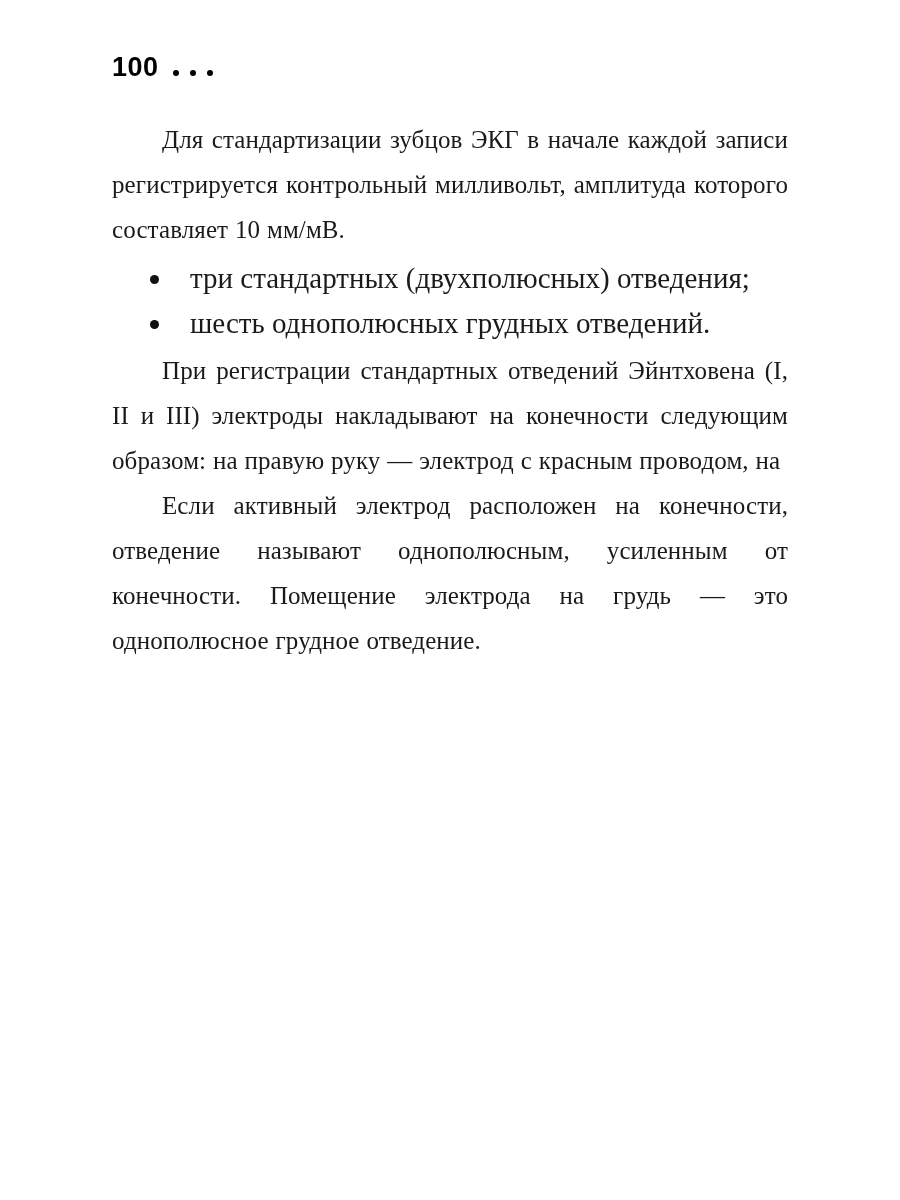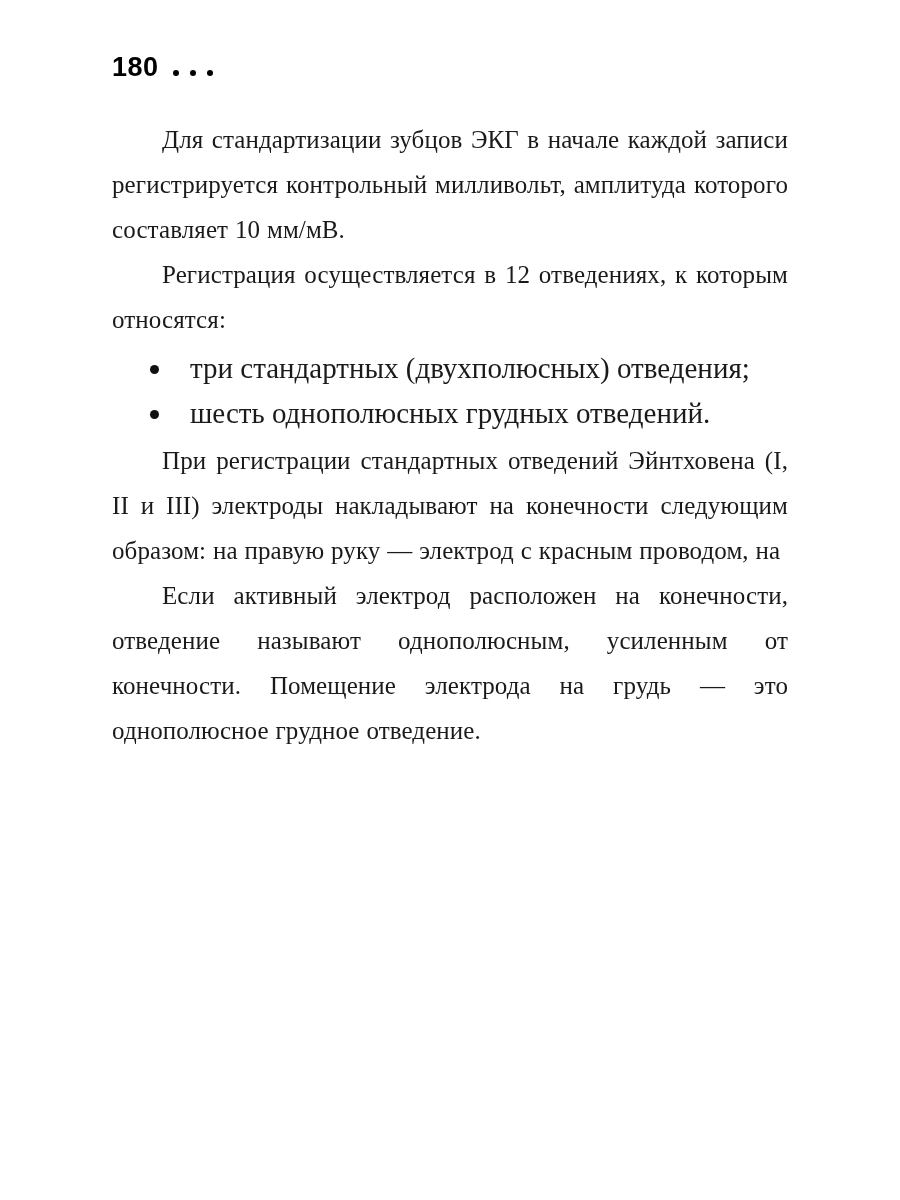--- a/index.html
+++ b/index.html
@@ -94,30 +94,29 @@
     background: #111;
   }
 </style>
 </head>
 <body>
 
 <div class="page">
   <div class="content">
 
     <div class="runhead">
-      <div class="folio">180</div>
+      <div class="folio">100</div>
       <div class="dots">
         <span></span>
           <span></span>
           <span></span>
       </div>
     </div>
 
     <p class="para">Для стандартизации зубцов ЭКГ в начале каждой записи регистрируется контрольный милливольт, амплитуда которого составляет 10 мм/мВ.</p>
-    <p class="para">Регистрация осуществляется в 12 отведениях, к которым относятся:</p>
 
     <ul class="bullets">
       <li>
         <span class="bullet-dot"></span>
         <span>три стандартных (двухполюсных) отведения;</span>
       </li>
       <li>
         <span class="bullet-dot"></span>
         <span>шесть однополюсных грудных отведений.</span>
       </li>

